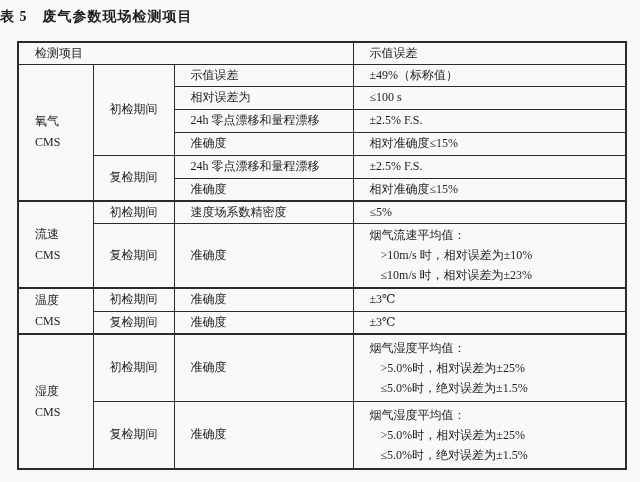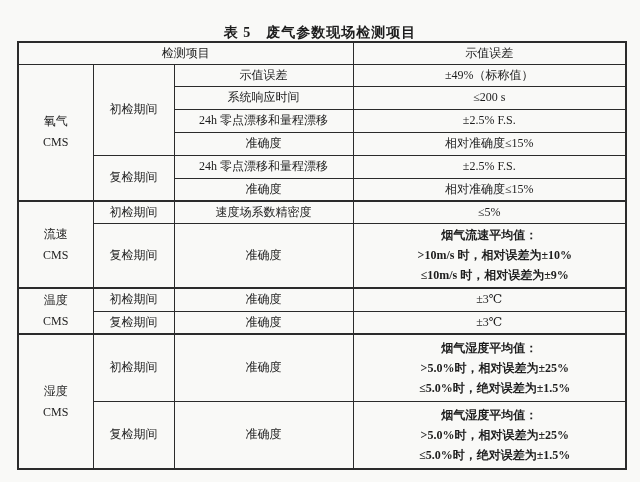--- a/index.html
+++ b/index.html
@@ -13,60 +13,56 @@
     background: #f9f9f7;
     color: #1d1d1d;
     font-family: "Liberation Serif", "DejaVu Serif", serif;
     overflow: hidden;
   }
   .doc-title {
     position: absolute;
     top: 8px;
     left: 0;
     width: 100%;
-    text-align: center;
     font-size: 14px;
     font-weight: bold;
     letter-spacing: 1px;
-    margin-top: 16px;
   }
   table.det-table {
     position: absolute;
     left: 17px;
     top: 41px;
     width: 608px;
     table-layout: fixed;
     border-collapse: collapse;
     border: 2px solid #2b2b2b;
     background: transparent;
   }
   table.det-table td {
     border: 1px solid #2b2b2b;
     font-size: 12px;
     line-height: 1.25;
-    text-align: center;
     vertical-align: middle;
     padding: 0 16px;
     overflow: hidden;
   }
   tr.group-start td {
     border-top: 2px solid #2b2b2b;
   }
   .group-cell div {
     line-height: 21px;
   }
   td.req-multi {
     text-align: left;
     vertical-align: middle;
     padding: 2px 7px;
   }
   td.req-multi .line {
     line-height: 20px;
     white-space: nowrap;
-    font-weight: bold;
   }
   td.req-multi .indent {
     padding-left: 11px;
   }
 </style>
 </head>
 <body>
 
 <div class="doc-title">表 5　废气参数现场检测项目</div>
 
@@ -86,22 +82,22 @@
     <tr style="height:22px">
       <td rowspan="6" class="group-cell">
         <div>氧气</div>
         <div>CMS</div>
       </td>
       <td rowspan="4">初检期间</td>
       <td>示值误差</td>
       <td>±49%（标称值）</td>
     </tr>
     <tr style="height:23px">
-      <td>系统响应时间</td>
-      <td>≤200 s</td>
+      <td>相对误差为</td>
+      <td>≤100 s</td>
     </tr>
     <tr style="height:23px">
       <td>24h 零点漂移和量程漂移</td>
       <td>±2.5% F.S.</td>
     </tr>
     <tr style="height:23px">
       <td>准确度</td>
       <td>相对准确度≤15%</td>
     </tr>
     <tr style="height:23px">
@@ -122,21 +118,21 @@
       <td>初检期间</td>
       <td>速度场系数精密度</td>
       <td>≤5%</td>
     </tr>
     <tr style="height:65px">
       <td>复检期间</td>
       <td>准确度</td>
       <td class="req-multi">
         <div class="line">烟气流速平均值：</div>
         <div class="line indent">&gt;10m/s 时，相对误差为±10%</div>
-        <div class="line indent">≤10m/s 时，相对误差为±9%</div>
+        <div class="line indent">≤10m/s 时，相对误差为±23%</div>
       </td>
     </tr>
 
     <tr style="height:23px" class="group-start">
       <td rowspan="2" class="group-cell">
         <div>温度</div>
         <div>CMS</div>
       </td>
       <td>初检期间</td>
       <td>准确度</td>

